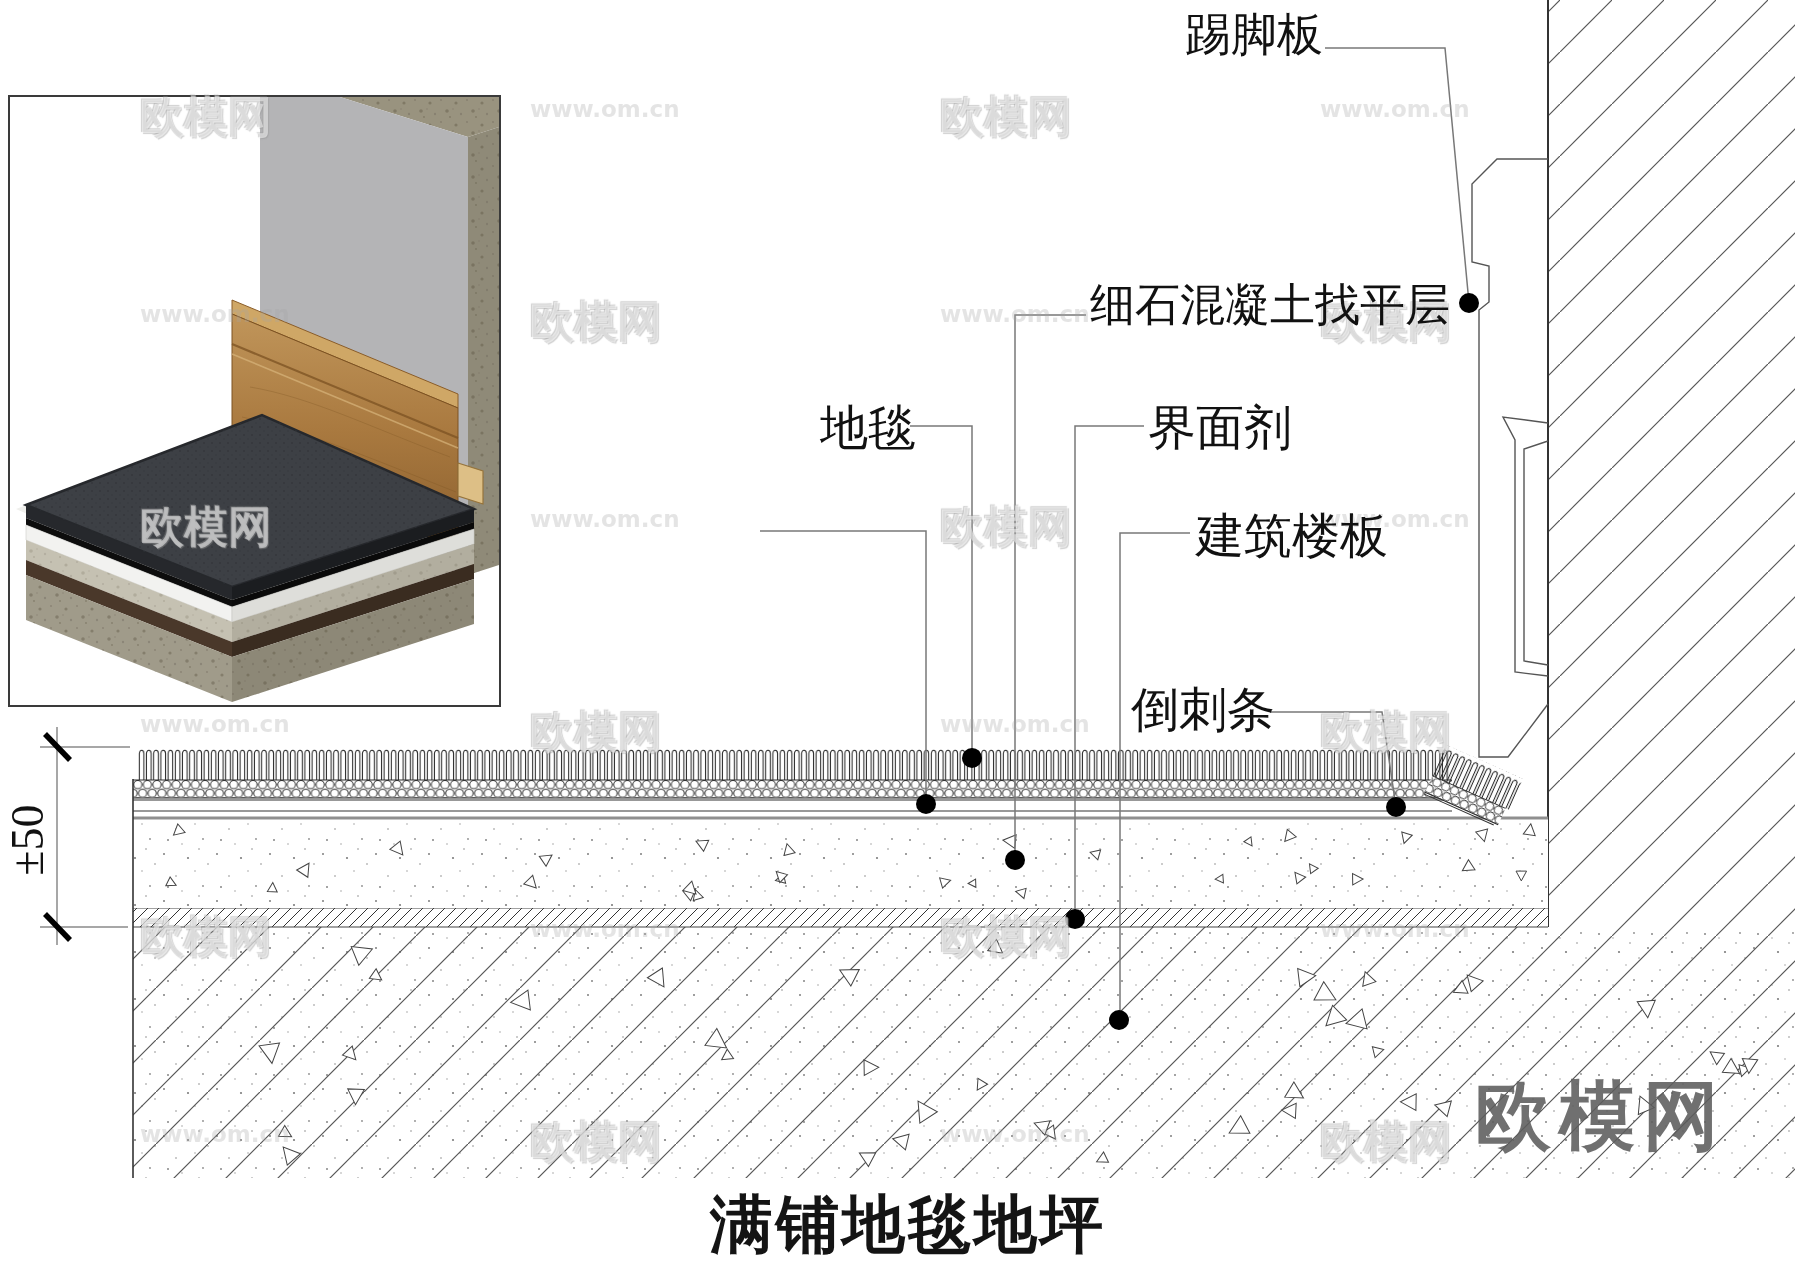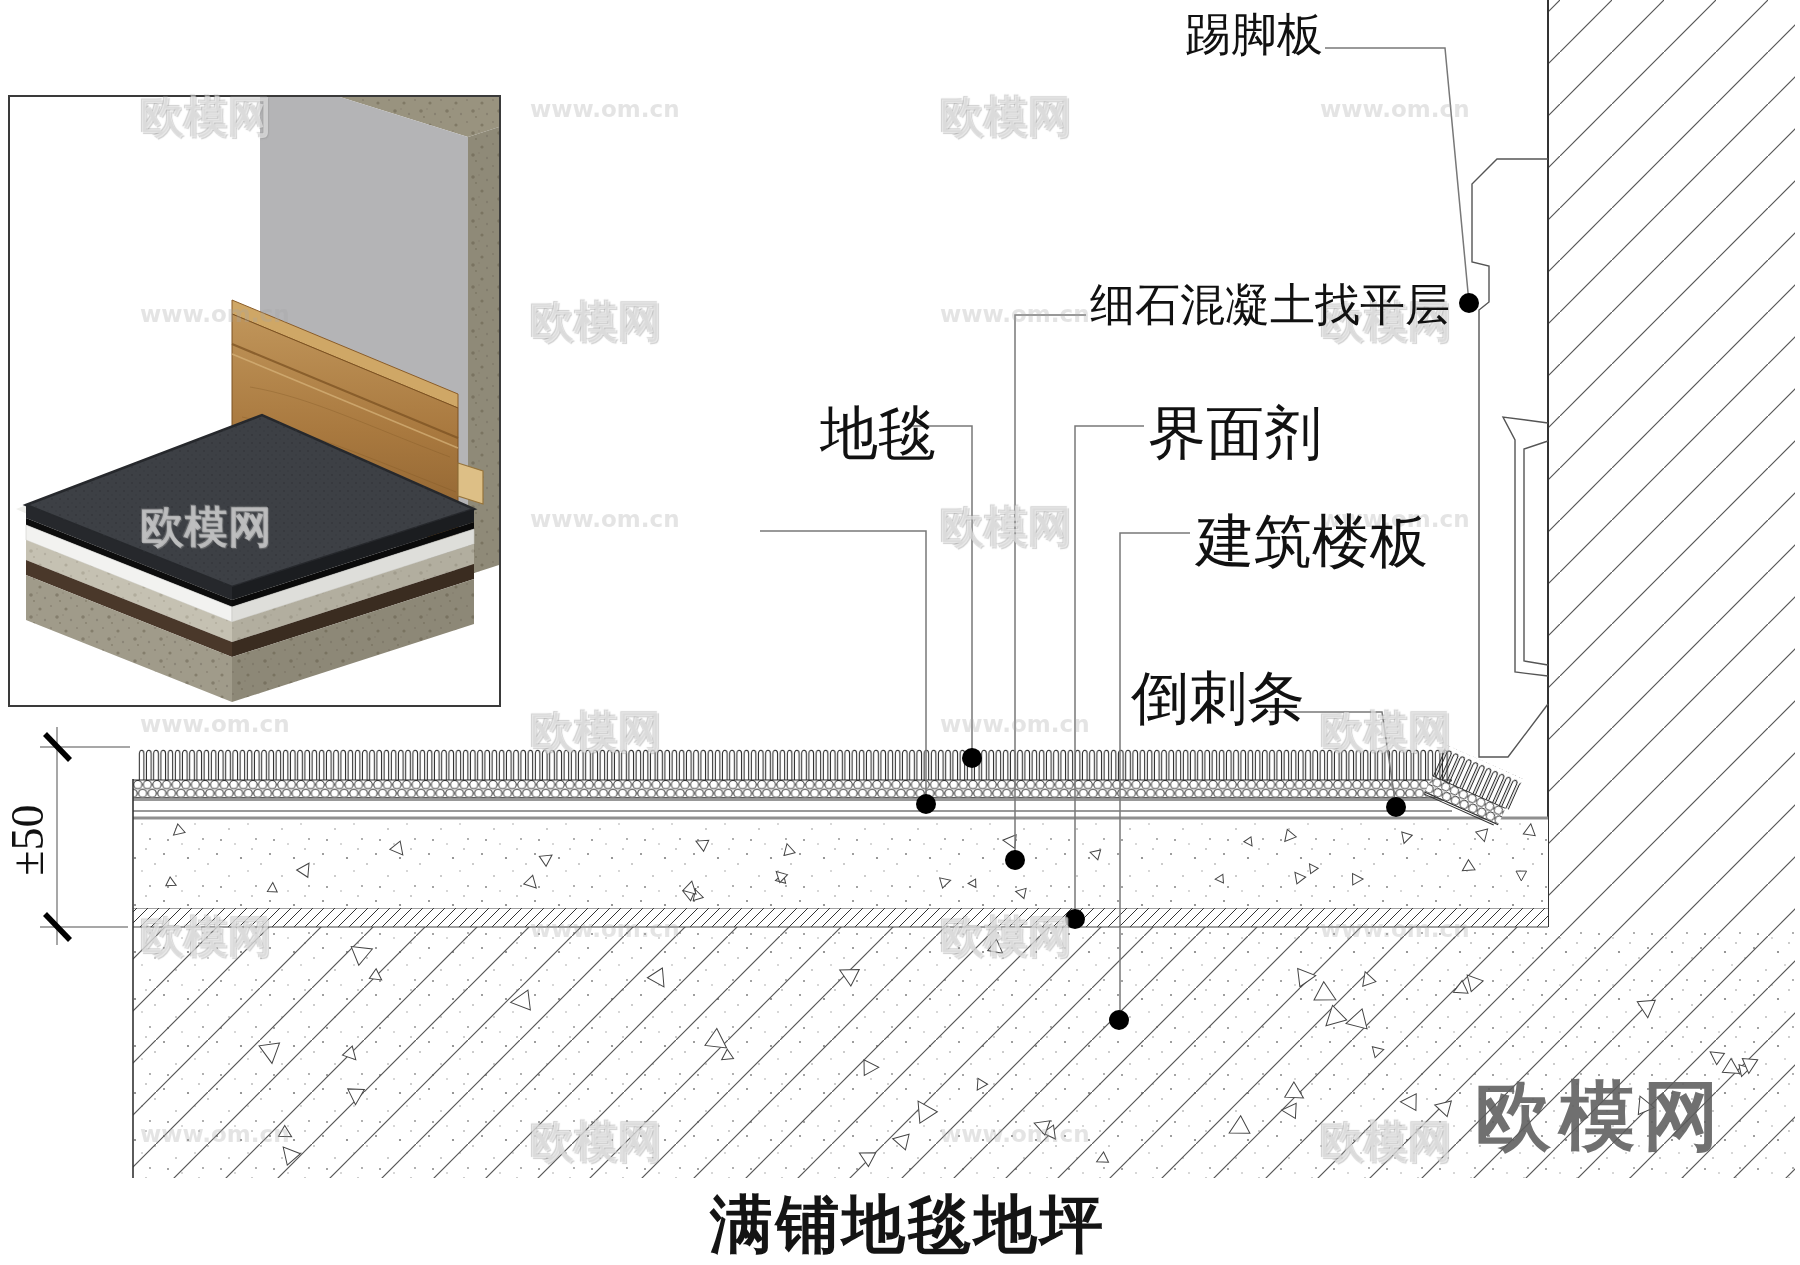--- a/index.html
+++ b/index.html
@@ -3,30 +3,30 @@
 <meta charset="utf-8">
 <style>
   html,body{margin:0;padding:0;background:#ffffff;}
   .canvas{position:relative;width:1800px;height:1265px;background:#fff;overflow:hidden;
           font-family:"Liberation Serif","DejaVu Serif",serif;}
   .layer{position:absolute;left:0;top:0;width:1800px;height:1265px;}
   #main-drawing{z-index:1;}
   #inset-box{position:absolute;left:8px;top:95px;width:489px;height:608px;
              border:2px solid #3a3a3a;background:#fff;z-index:2;}
   #inset-box svg{display:block;}
-  .label{position:absolute;color:#111;font-size:58px;line-height:1.1;white-space:nowrap;z-index:4;}
+  .label{position:absolute;color:#111;font-size:48px;line-height:1.1;white-space:nowrap;z-index:4;}
   .label.small{font-size:42px;}
   .label.level{font-size:45px;}
   #lbl-skirting{left:1185px;top:10px;font-size:46px;}
   #lbl-leveling{left:1090px;top:281px;}
   #lbl-carpet{left:820px;top:402px;}
   #lbl-interface{left:1148px;top:402px;}
   #lbl-underlay{left:505px;top:508px;}
   #lbl-slab{left:1196px;top:510px;}
-  #lbl-gripper{left:1131px;top:667px;}
+  #lbl-gripper{left:1131px;top:684px;}
   #dim-text{position:absolute;left:27px;top:840px;transform:translate(-50%,-50%) rotate(-90deg);
             font-size:46px;color:#111;z-index:4;white-space:nowrap;}
   #drawing-title{position:absolute;left:710px;top:1182px;font-size:63px;font-weight:600;
                  letter-spacing:3px;color:#141414;z-index:4;white-space:nowrap;}
   #watermark-layer{z-index:3;pointer-events:none;}
   .wm-brand{position:absolute;font-family:"DejaVu Sans","Liberation Sans",sans-serif;
             font-size:44px;font-weight:bold;color:rgba(255,255,255,0.50);
             text-shadow:1px 1px 1px rgba(150,150,150,0.45),-1px -1px 1px rgba(150,150,150,0.45);
             white-space:nowrap;}
   .wm-site{position:absolute;font-family:"DejaVu Sans","Liberation Sans",sans-serif;

